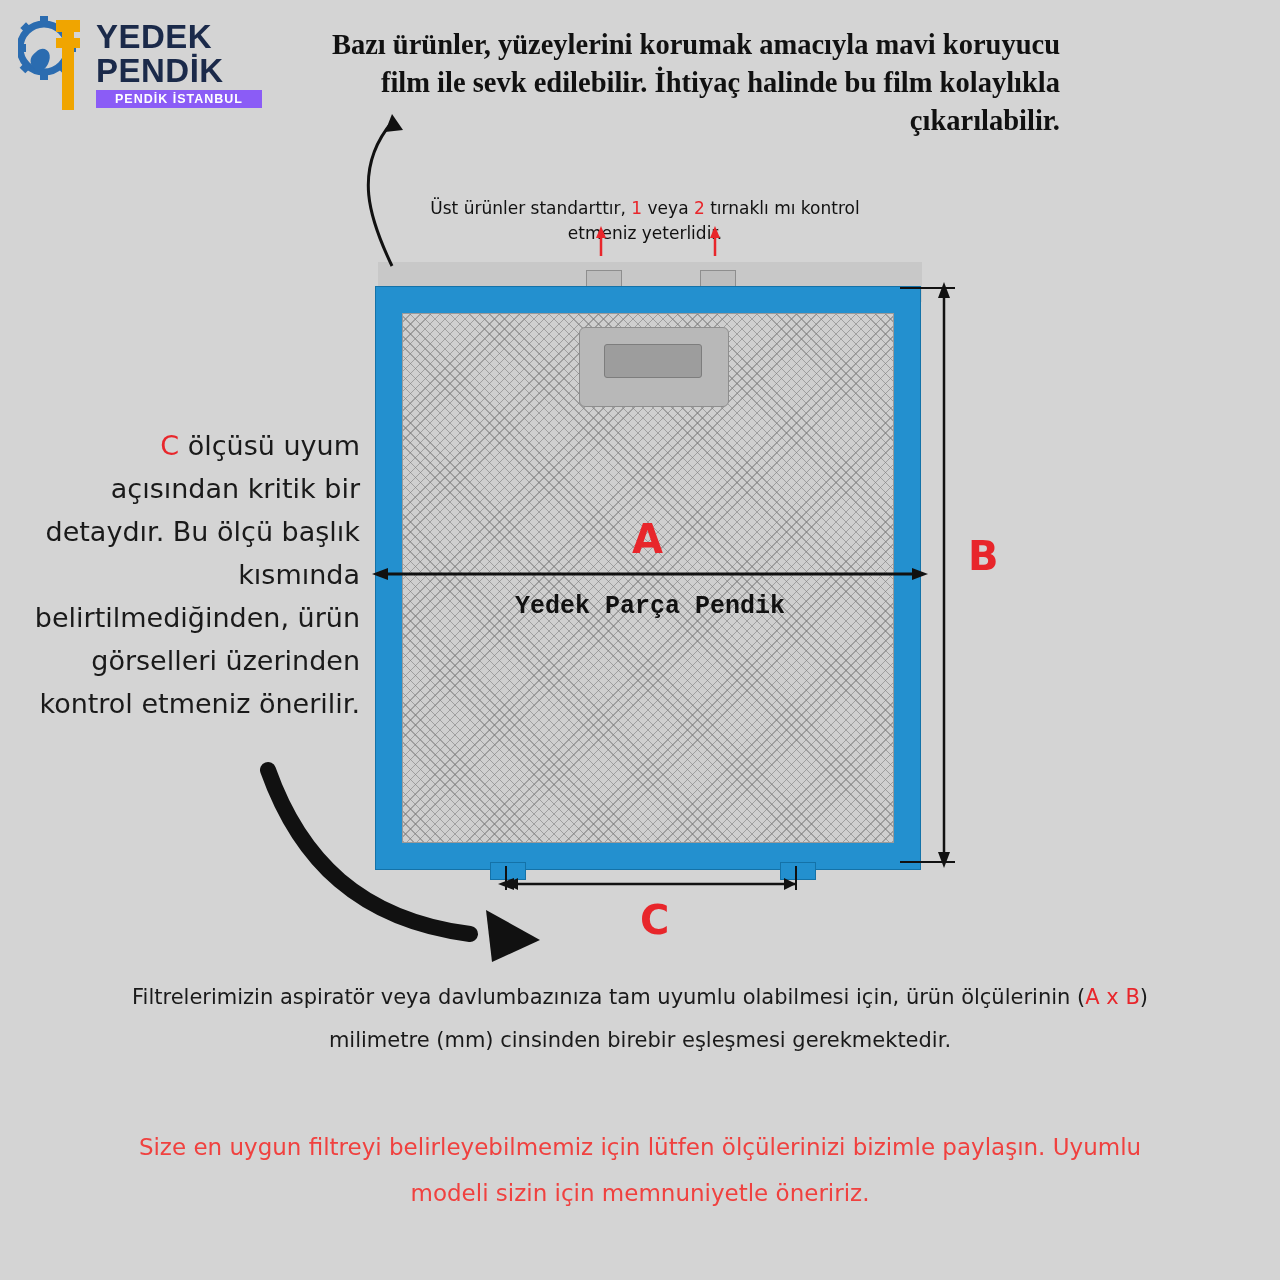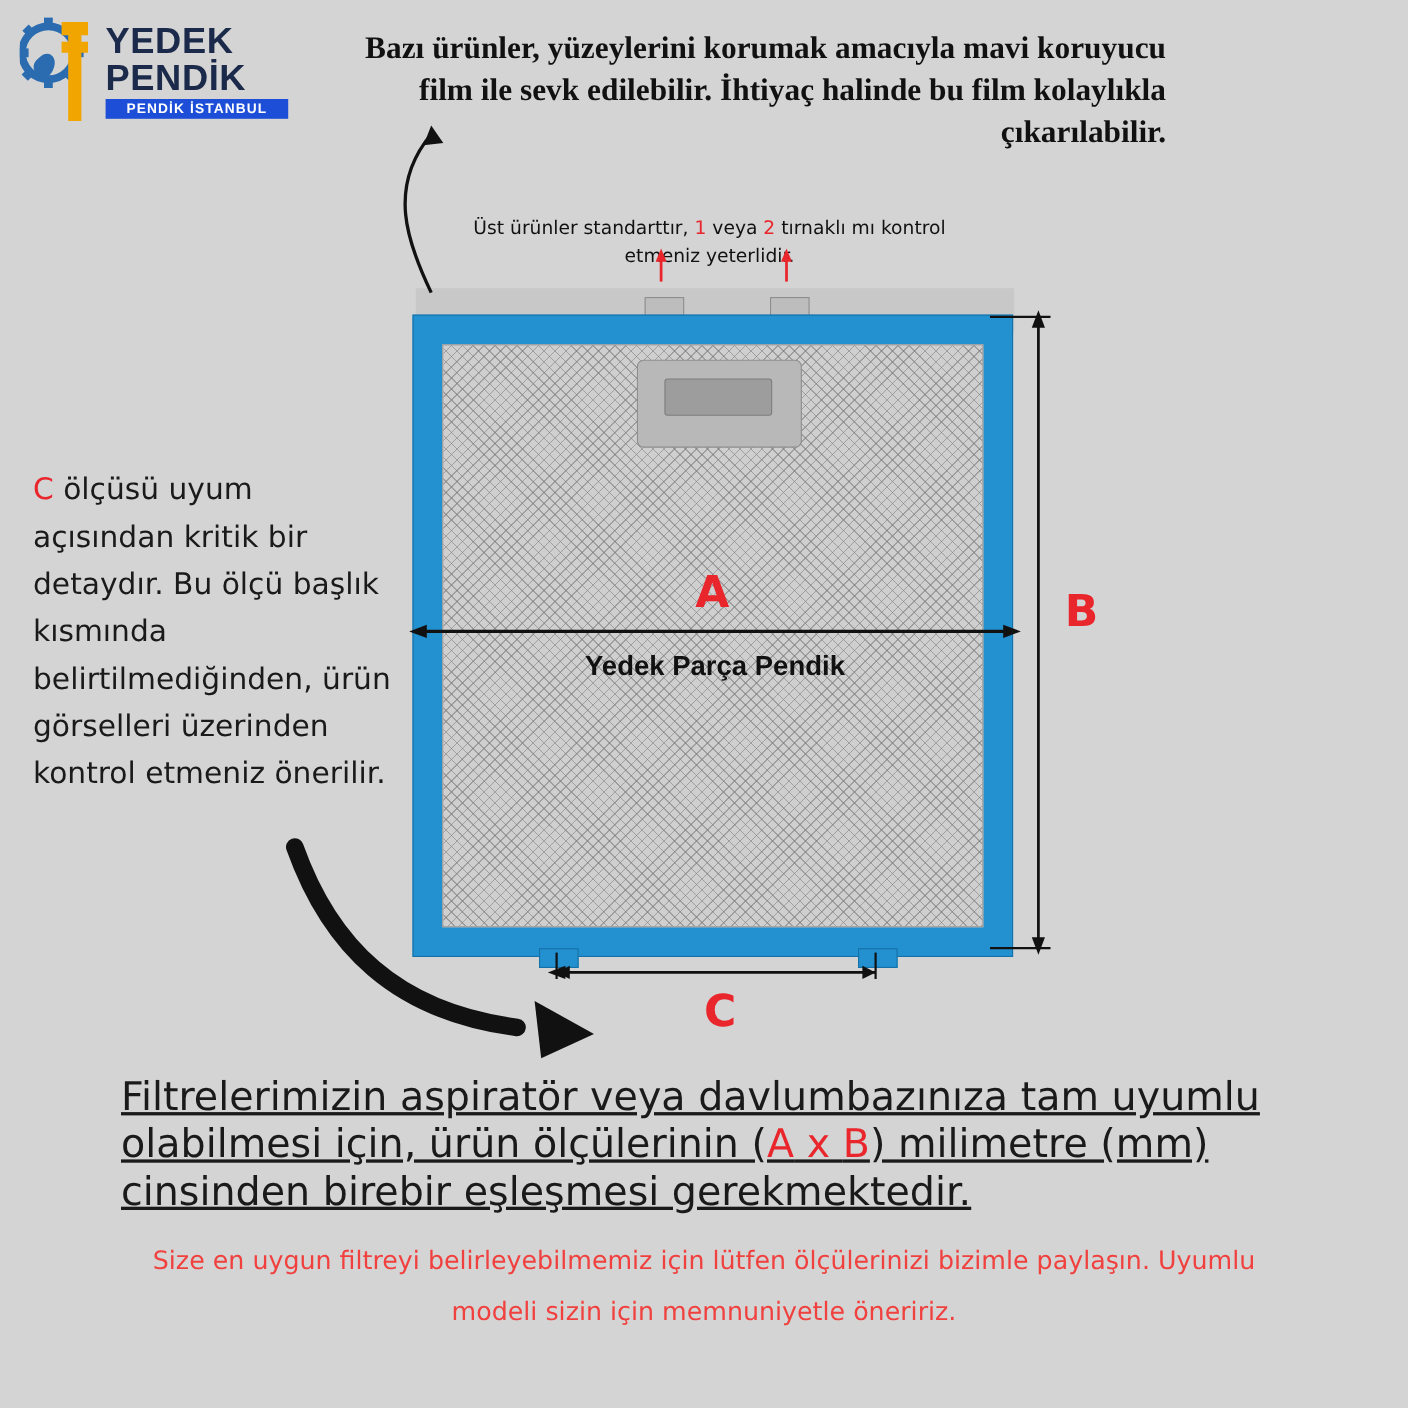--- a/index.html
+++ b/index.html
@@ -43,21 +43,21 @@
   .logo-line {
     font-family: "Liberation Sans", sans-serif;
     font-weight: bold;
     font-size: 33px;
     line-height: 34px;
     color: #1b2a4a;
     letter-spacing: 0.5px;
   }
   .logo-sub {
     margin-top: 2px;
-    background: #1d4ed8;
+    background: #8b5cf6;
     color: #ffffff;
     font-family: "Liberation Sans", sans-serif;
     font-weight: bold;
     font-size: 12.5px;
     letter-spacing: 1px;
     text-align: center;
     width: 166px;
     padding: 2px 0 2px 0;
   }
 
@@ -88,21 +88,21 @@
     color: #111111;
   }
   .red { color: #e8262b; }
 
   
   .left-para {
     position: absolute;
     left: 30px;
     top: 424px;
     width: 330px;
-    text-align: left;
+    text-align: right;
     font-family: "DejaVu Sans", sans-serif;
     font-size: 27px;
     line-height: 43px;
     color: #1a1a1a;
   }
 
   
   .filter-wrap {
     position: absolute;
     left: 370px;
@@ -172,21 +172,21 @@
   .tab-top-2 { left: 330px; top: 8px; }
   .tab-bot-1 { left: 120px; top: 600px; background:#2390cf; border-color:#1472a8; }
   .tab-bot-2 { left: 410px; top: 600px; background:#2390cf; border-color:#1472a8; }
 
   .brand-on-filter {
     position: absolute;
     left: 0;
     top: 330px;
     width: 560px;
     text-align: center;
-    font-family: Liberation Sans, sans-serif;
+    font-family: Liberation Mono, monospace;
     font-weight: bold;
     font-size: 25px;
     color: #111111;
   }
 
   
   .dim-letter {
     position: absolute;
     font-family: "DejaVu Sans", sans-serif;
     font-weight: bold;
@@ -205,26 +205,25 @@
     height: 1280px;
     pointer-events: none;
   }
 
   
   .bottom-para {
     position: absolute;
     left: 110px;
     top: 976px;
     width: 1060px;
-    text-align: left;
-    font-family: "DejaVu Sans", sans-serif;
-    font-size: 36px;
+    text-align: center;
+    font-family: "DejaVu Sans", sans-serif;
+    font-size: 21px;
     line-height: 43px;
     color: #1a1a1a;
-    text-decoration: underline;
   }
   .bottom-red {
     position: absolute;
     left: 120px;
     top: 1124px;
     width: 1040px;
     text-align: center;
     font-family: "DejaVu Sans", sans-serif;
     font-size: 23px;
     line-height: 46px;

